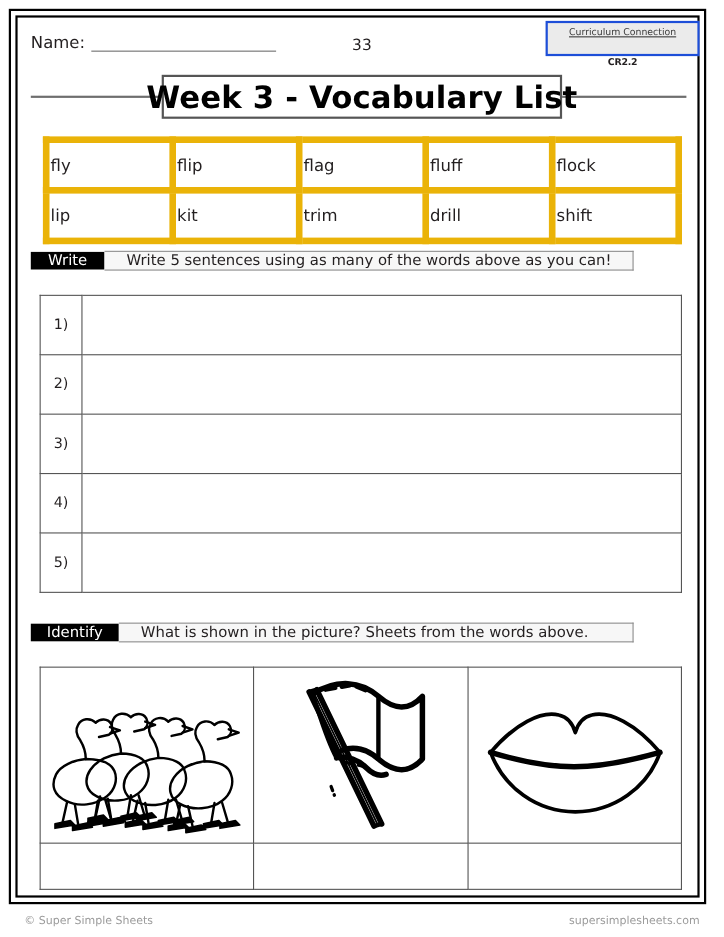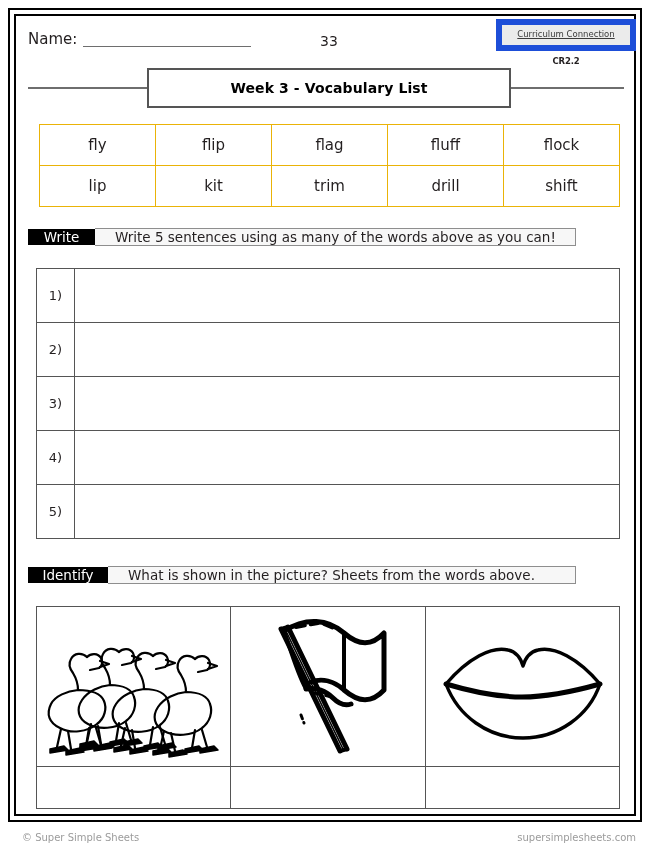--- a/index.html
+++ b/index.html
@@ -75,21 +75,21 @@
   }
 
   
   .curriculum-badge {
     position: absolute;
     right: 22px;
     top: 19px;
     width: 140px;
     height: 32px;
     background: #ebebeb;
-    border: 6px solid #1d4ed8;
+    border: 2px solid #1d4ed8;
     box-sizing: border-box;
     text-align: center;
     padding-top: 4px;
   }
   .curriculum-title {
     font-size: 8.5px;
     text-decoration: underline;
     color: #3b3b3b;
     line-height: 1.25;
     display: block;
@@ -127,40 +127,40 @@
     width: 364px;
     height: 40px;
     background: #ffffff;
     border: 2px solid #555555;
     box-sizing: border-box;
     display: flex;
     align-items: center;
     justify-content: center;
   }
   .title-text {
-    font-size: 14px;
+    font-size: 28px;
     font-weight: bold;
     color: #000;
     letter-spacing: 0.1px;
     white-space: nowrap;
   }
 
   
   .word-table {
     position: absolute;
     left: 39px;
     top: 124px;
     width: 581px;
     border-collapse: collapse;
     table-layout: fixed;
   }
   .word-table td {
-    border: 1px solid #eab308;
+    border: 6px solid #eab308;
     height: 38px;
-    text-align: center;
+    text-align: left;
     vertical-align: middle;
     font-size: 15px;
     color: #231f20;
   }
 
   
   .instr-bar {
     position: absolute;
     left: 28px;
     height: 26px;

